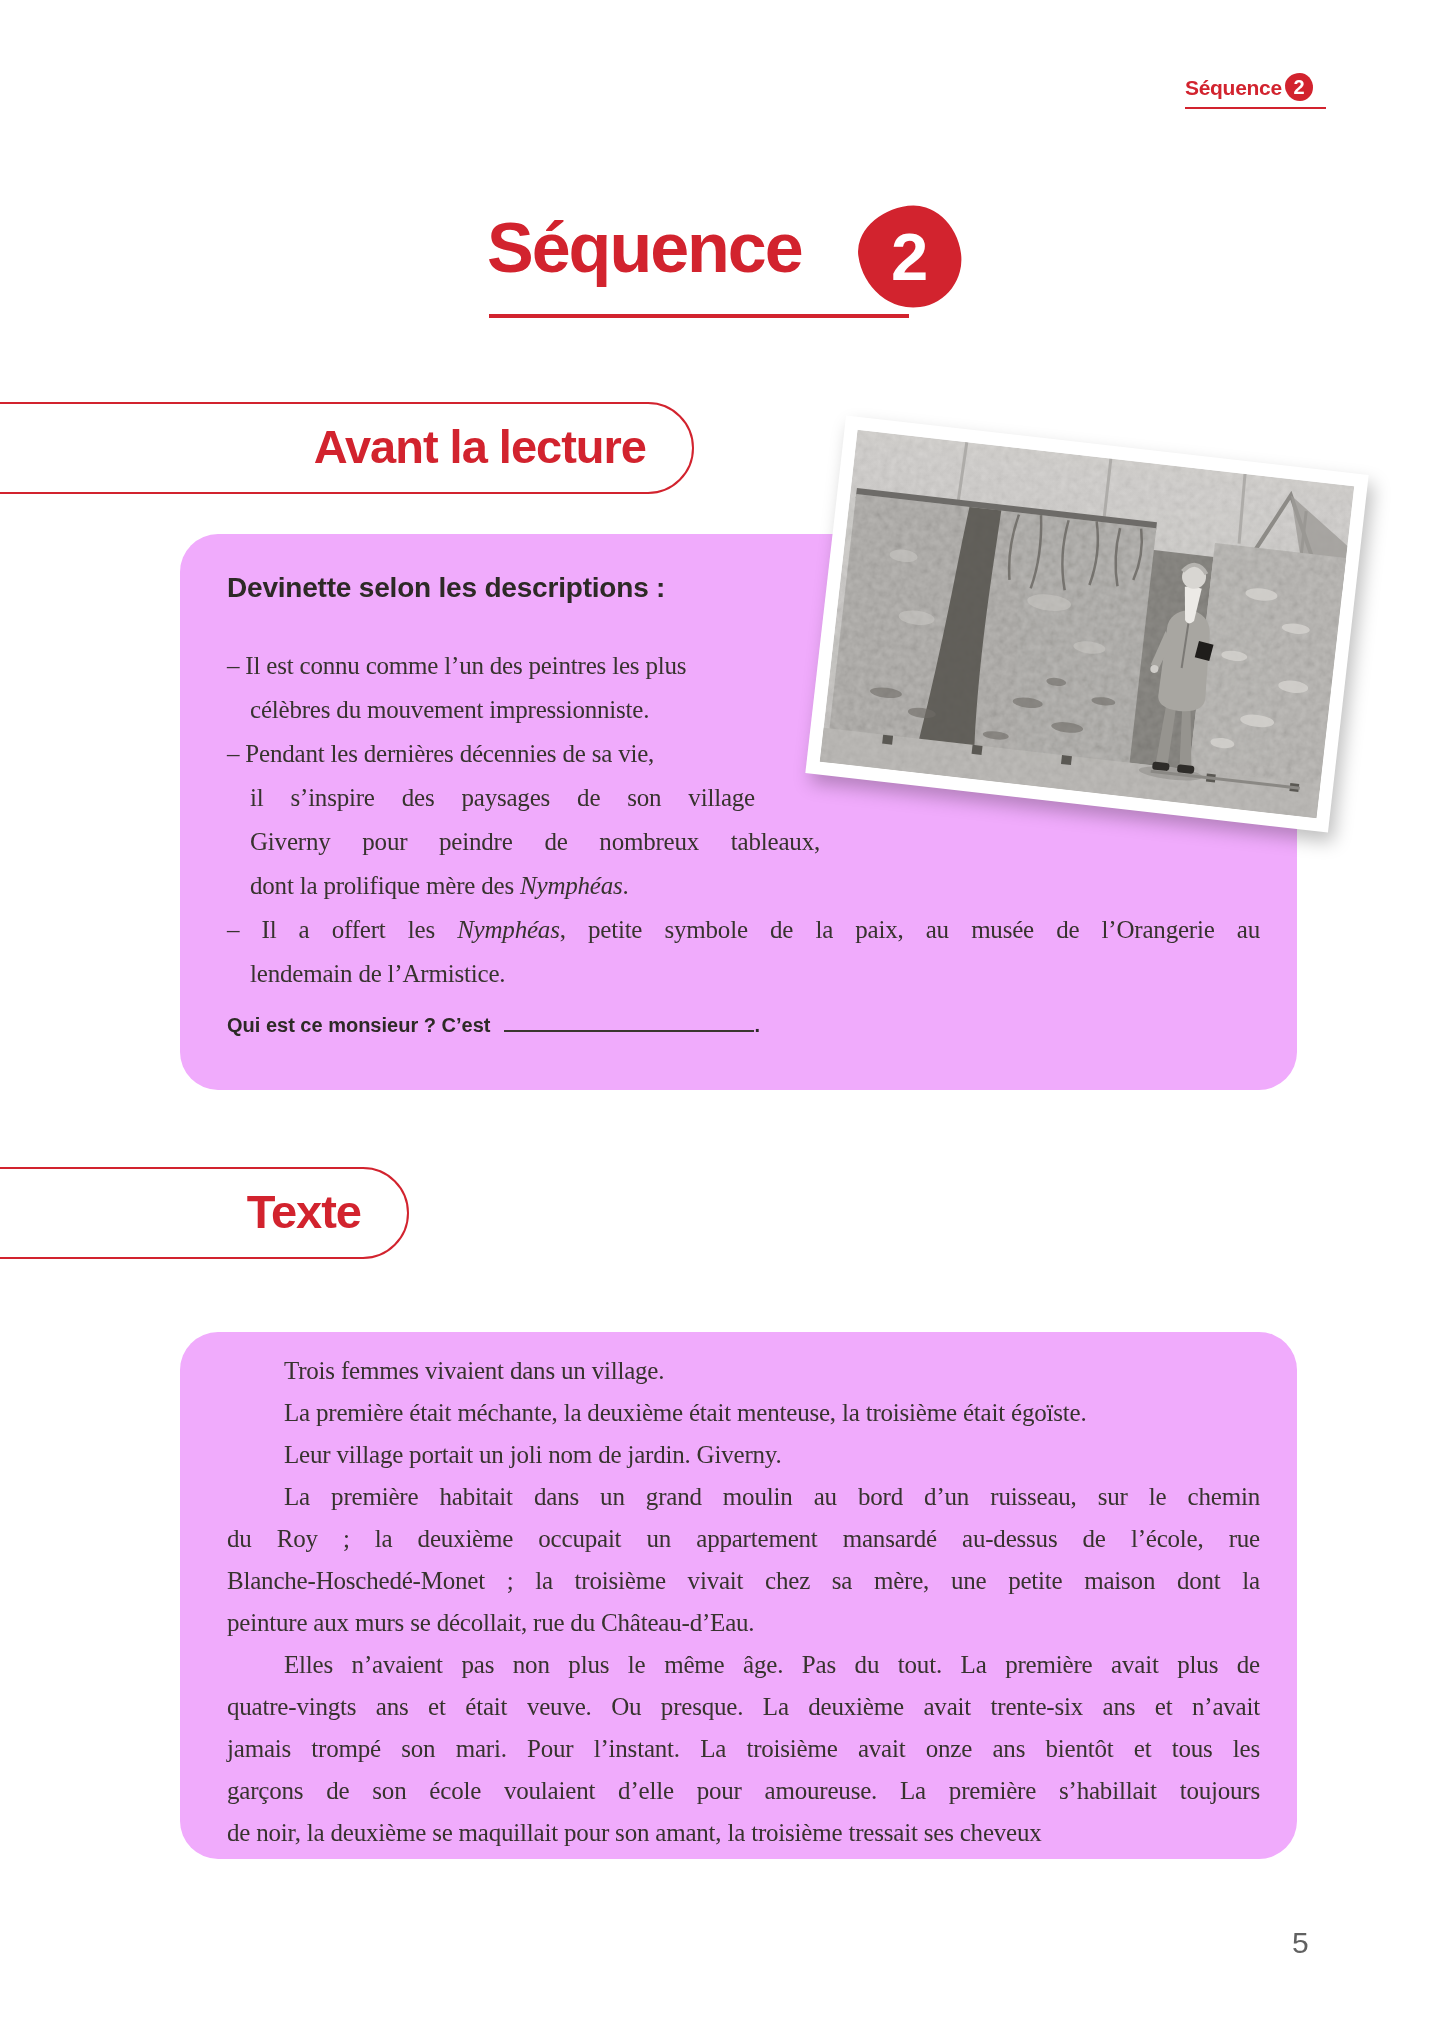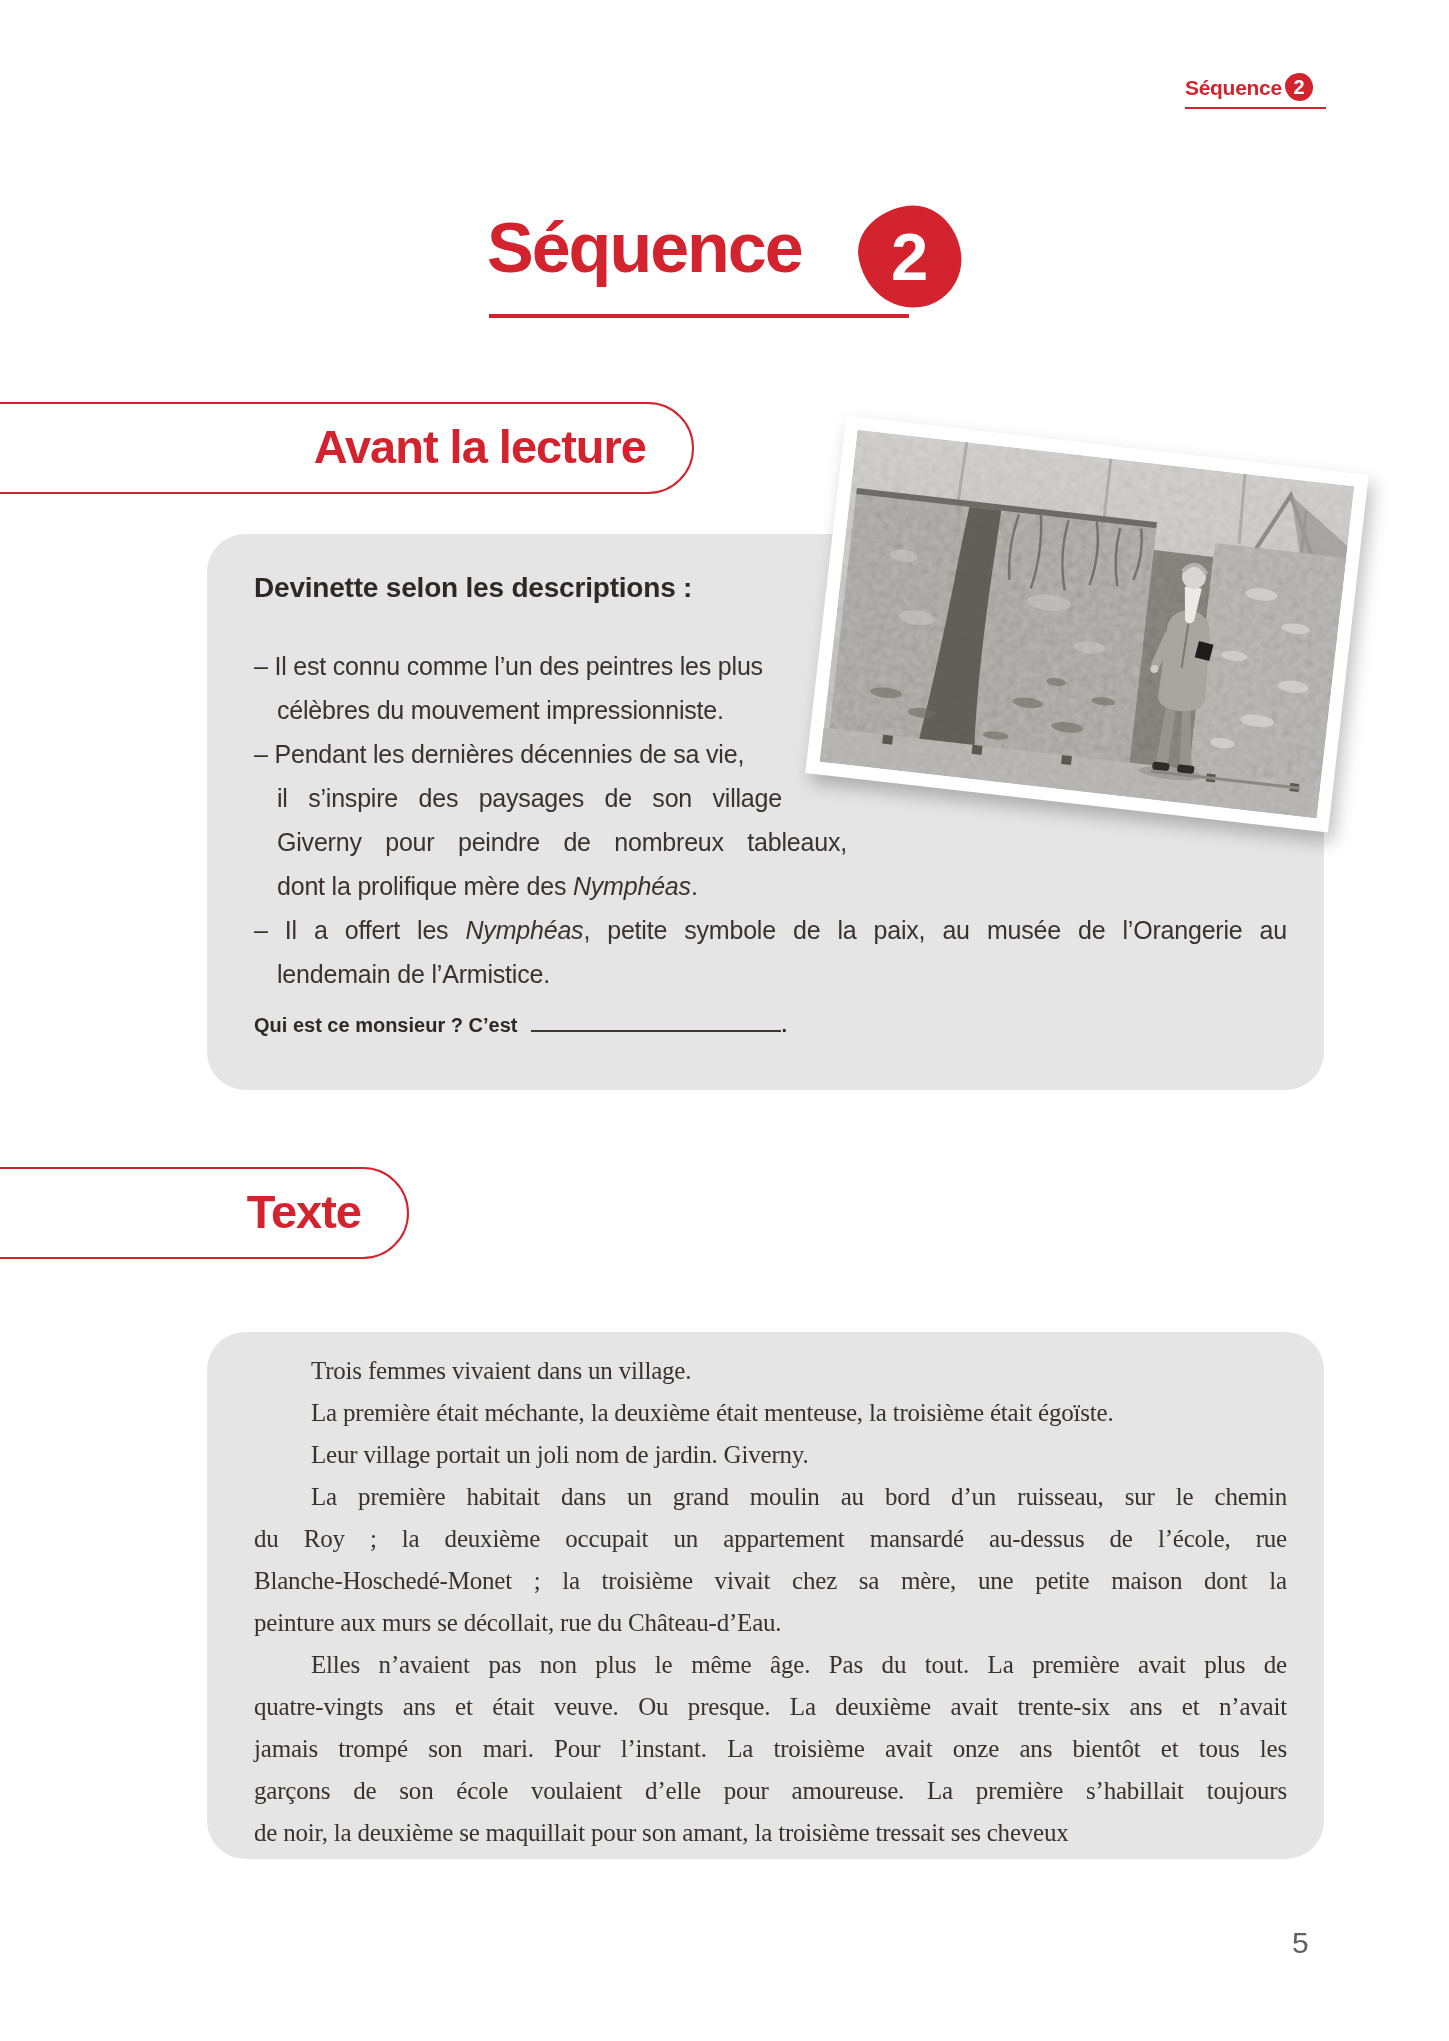--- a/index.html
+++ b/index.html
@@ -23,27 +23,27 @@
   .bt-rule{position:absolute;left:2px;top:106px;width:420px;height:4px;background:#d2232e;}
 
   
   .pill{position:absolute;left:-60px;height:88px;background:#fff;border:2px solid #d2232e;border-radius:46px;}
   .pill .pill-label{position:absolute;right:46px;top:0;line-height:86px;font-size:47px;font-weight:bold;
         color:#d2232e;letter-spacing:-1px;white-space:nowrap;}
   #pill-avant{top:402px;width:750px;}
   #pill-texte{top:1167px;width:465px;}
 
   
-  .graybox{position:absolute;left:207px;width:1117px;background:#e5e5e5;border-radius:38px;}
+  .graybox{position:absolute;left:180px;width:1117px;background:#f0abfc;border-radius:38px;}
   #box-riddle{top:534px;height:556px;padding:38px 0 0 47px;box-sizing:border-box;}
   #box-story{top:1332px;height:527px;padding:18px 0 0 47px;box-sizing:border-box;}
 
   .riddle-head{font-size:28px;font-weight:bold;color:#2d2a26;letter-spacing:-0.2px;margin:0 0 40px 0;}
 
-  .rl{font-family:Liberation Sans, sans-serif;font-size:25px;line-height:44px;color:#37332e;letter-spacing:-0.2px;}
+  .rl{font-family:Liberation Serif, serif;font-size:25px;line-height:44px;color:#37332e;letter-spacing:-0.2px;}
   .cont{padding-left:23px;}
   .jl{text-align:justify;text-align-last:justify;}
   .w505{width:505px;}
   .w570{width:570px;}
   .wfull{width:1033px;}
   .nowrap{white-space:nowrap;}
   .it{font-style:italic;}
 
   .question{margin-top:18px;font-size:20px;font-weight:bold;color:#2d2a26;white-space:nowrap;}
   .blank{display:inline-block;width:250px;height:6px;border-bottom:2px solid #3a3630;margin-left:14px;}

